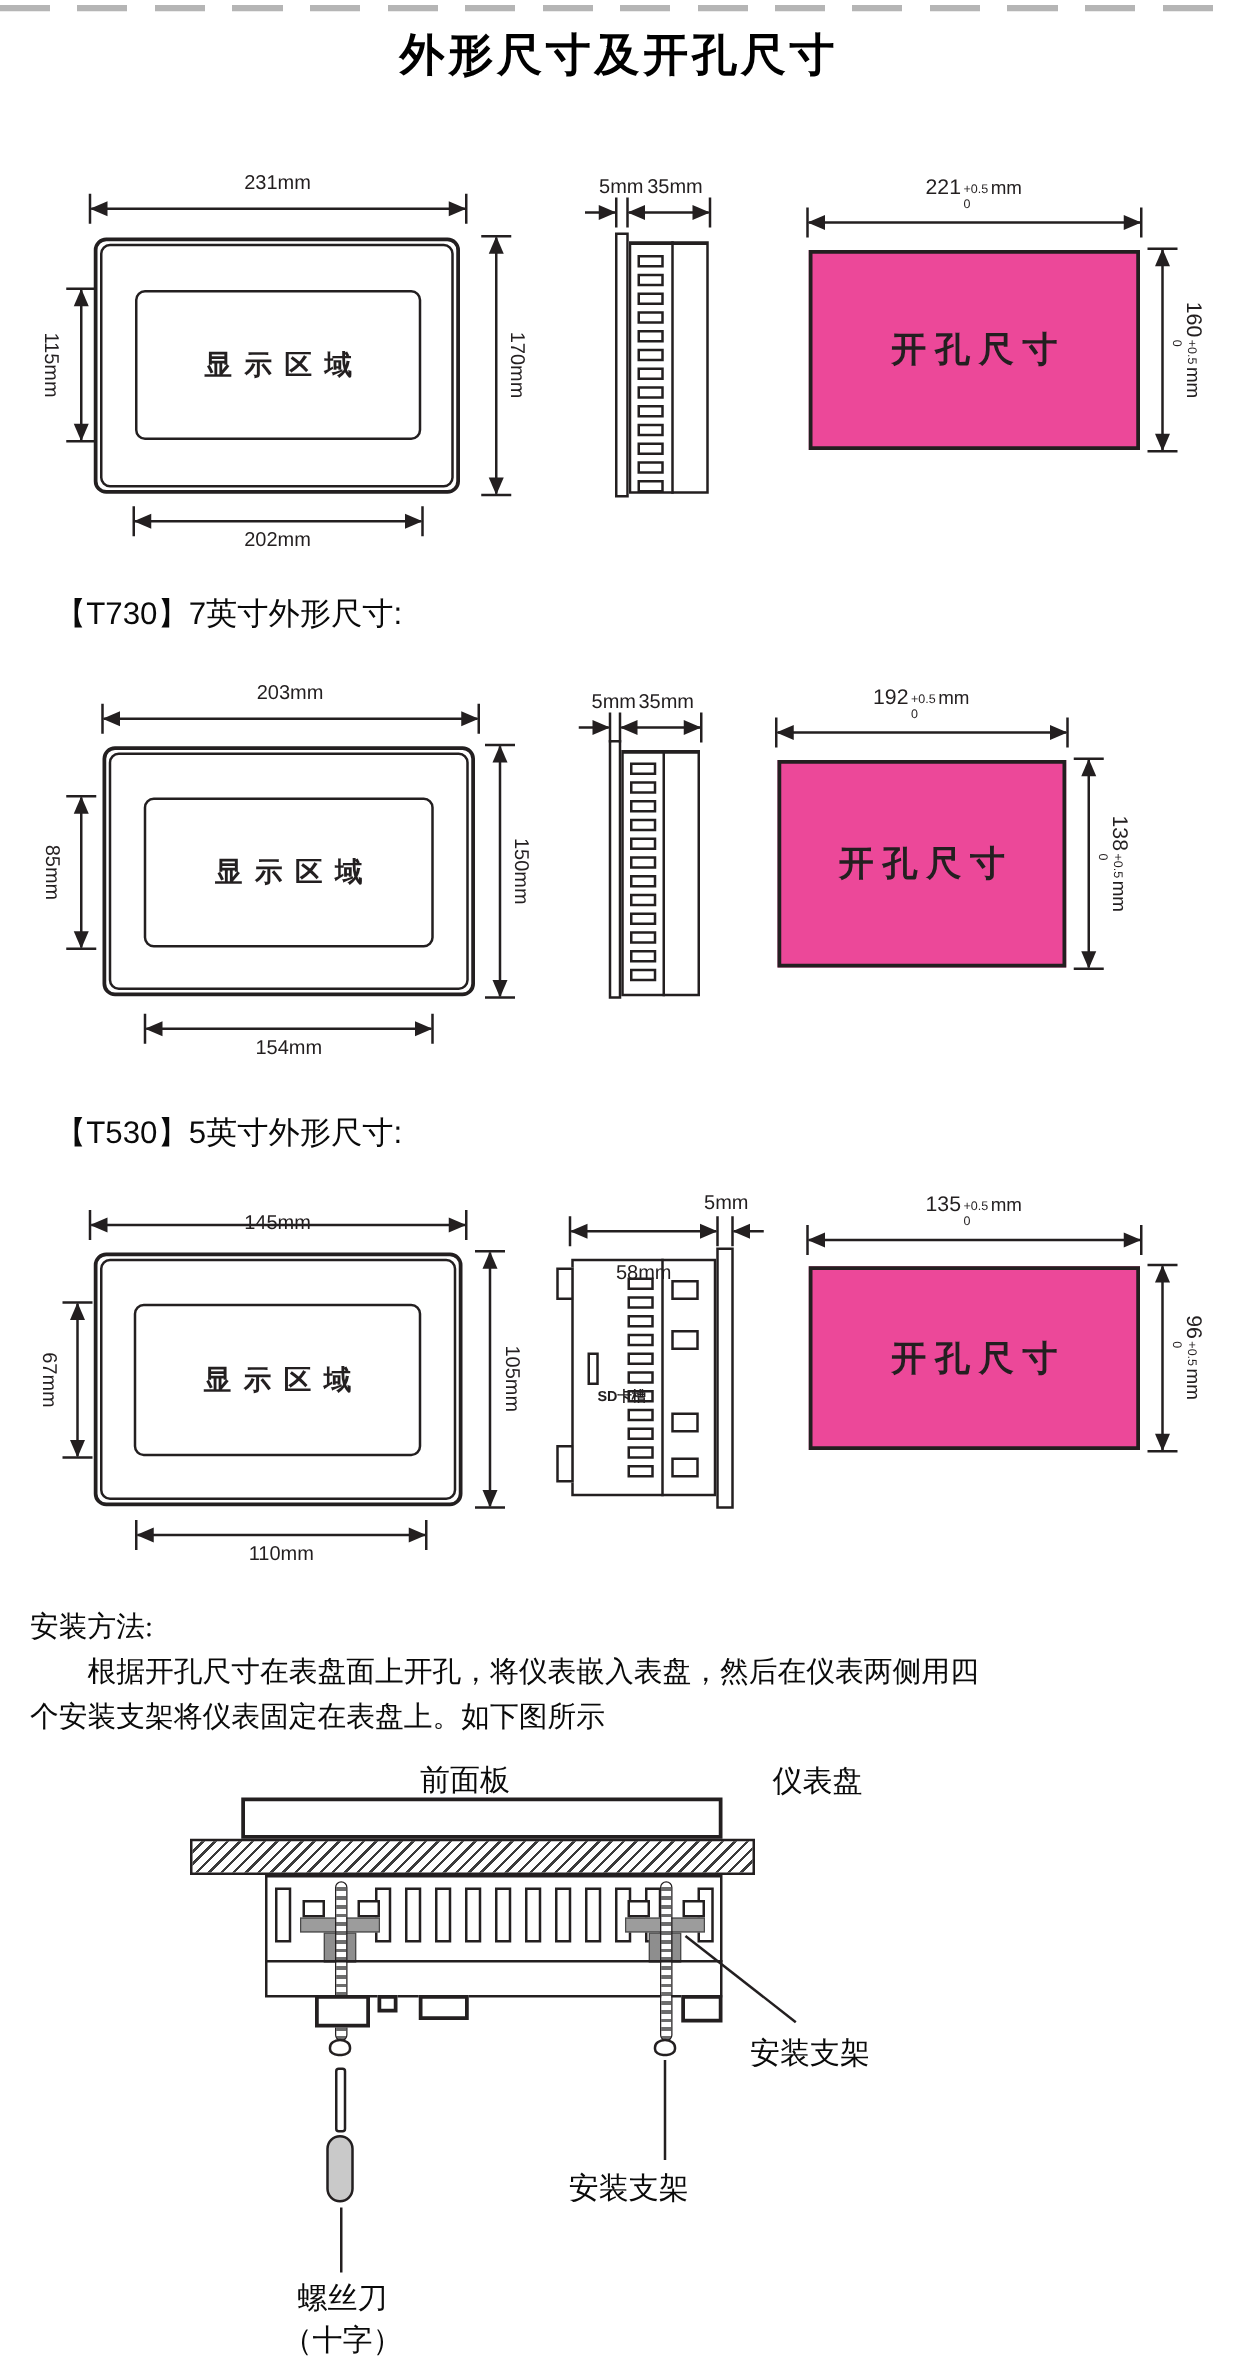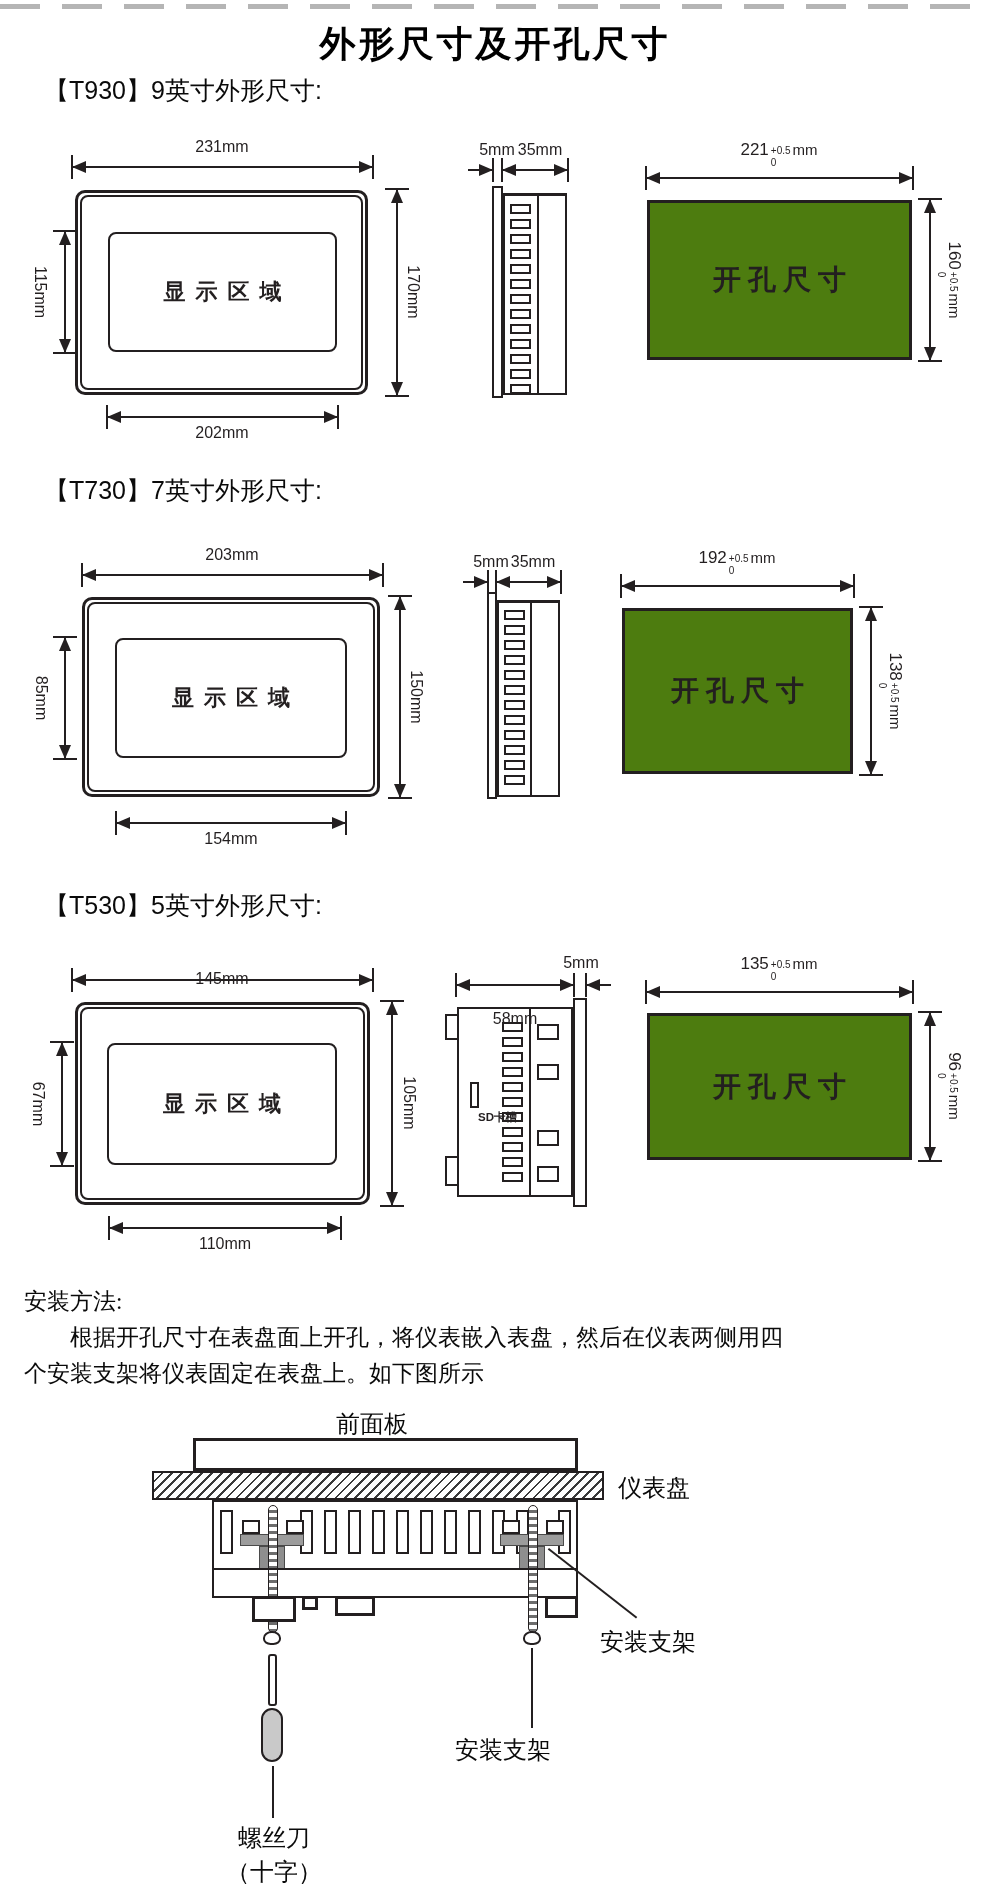--- a/index.html
+++ b/index.html
@@ -42,21 +42,21 @@
   .tl { font-size:17px; }
   .ts { display:inline-flex; flex-direction:column; font-size:10px; line-height:1.15; margin:0 2px; vertical-align:1px; }
   .ts i { font-style:normal; }
   .un { font-size:15px; }
 
   
   .fv  { position:absolute; border:3px solid var(--ink); border-radius:10px; }
   .fvi { position:absolute; inset:2px; border:2px solid var(--ink); border-radius:8px; }
   .disp { position:absolute; border:2px solid var(--ink); border-radius:8px; display:flex; align-items:center;
           justify-content:center; font:700 22px "Liberation Serif",serif; letter-spacing:10px; text-indent:10px; }
-  .cut { position:absolute; background:#4d7c0f; border:3px solid var(--ink); display:flex; align-items:center;
+  .cut { position:absolute; background:#ec4899; border:3px solid var(--ink); display:flex; align-items:center;
          justify-content:center; font:700 28px "Liberation Serif",serif; letter-spacing:7px; text-indent:7px; }
   .box { position:absolute; border:2px solid var(--ink); background:#fff; }
   .btop3 { border-top-width:3px; }
   .vln { position:absolute; width:0; border-left:2px solid var(--ink); }
   .hln { position:absolute; height:0; border-top:2px solid var(--ink); }
   .slots { position:absolute; display:flex; flex-direction:column; gap:5px; }
   .slot { width:21px; height:10px; border:2px solid var(--ink); flex:none; }
   .sq { position:absolute; width:22px; height:16px; border:2.5px solid var(--ink); }
   .sdlabel { position:absolute; font:700 11.5px "Liberation Sans",sans-serif; white-space:nowrap; }
 
@@ -82,21 +82,20 @@
   .sdshaft { position:absolute; width:9px; border:2px solid var(--ink); background:#fff; border-radius:3px; }
   .sdhandle { position:absolute; width:22px; border:2px solid var(--ink); background:#c9c9c9; border-radius:11px; }
 </style>
 </head>
 <body>
 
 <div id="page">
   <div class="topdash"></div>
   <div class="title">外形尺寸及开孔尺寸</div>
 
-  <div class="sechead" style="left:44px;top:74px">【T930】9英寸外形尺寸:</div>
 
   <div class="fv" style="left:75px;top:190px;width:293px;height:205px">
     <div class="fvi"></div>
   </div>
   <div class="disp" style="left:108px;top:232px;width:229px;height:120px">
     <span>显示区域</span>
   </div>
 
   <div class="dimh" style="left:73px;top:160px;width:299px">
       <div class="ln"></div>
@@ -361,21 +360,21 @@
         <i>0</i>
       </span><span class="un">mm</span></div>
 
   <div class="para" style="left:24px;top:1286px">安装方法:</div>
   <div class="para" style="left:24px;top:1358px">个安装支架将仪表固定在表盘上。如下图所示</div>
   <div class="para" style="left:24px;top:1322px;text-indent:2em">根据开孔尺寸在表盘面上开孔，将仪表嵌入表盘，然后在仪表两侧用四</div>
 
   <div class="ilabel cx" style="left:372px;top:1408px">前面板</div>
   <div class="box" style="left:193px;top:1438px;width:385px;height:33px;border-width:3px"></div>
   <div class="hatch" style="left:152px;top:1471px;width:452px;height:29px"></div>
-  <div class="ilabel" style="left:618px;top:1472px">仪表盘</div>
+  <div class="ilabel" style="left:618px;top:1409px">仪表盘</div>
 
   <div class="ibody" style="left:212px;top:1500px;width:366px;height:98px"></div>
   <div class="vslots" style="left:300px;top:1510px">
     <div class="vslot"></div>
       <div class="vslot"></div>
       <div class="vslot"></div>
       <div class="vslot"></div>
       <div class="vslot"></div>
       <div class="vslot"></div>
       <div class="vslot"></div>

